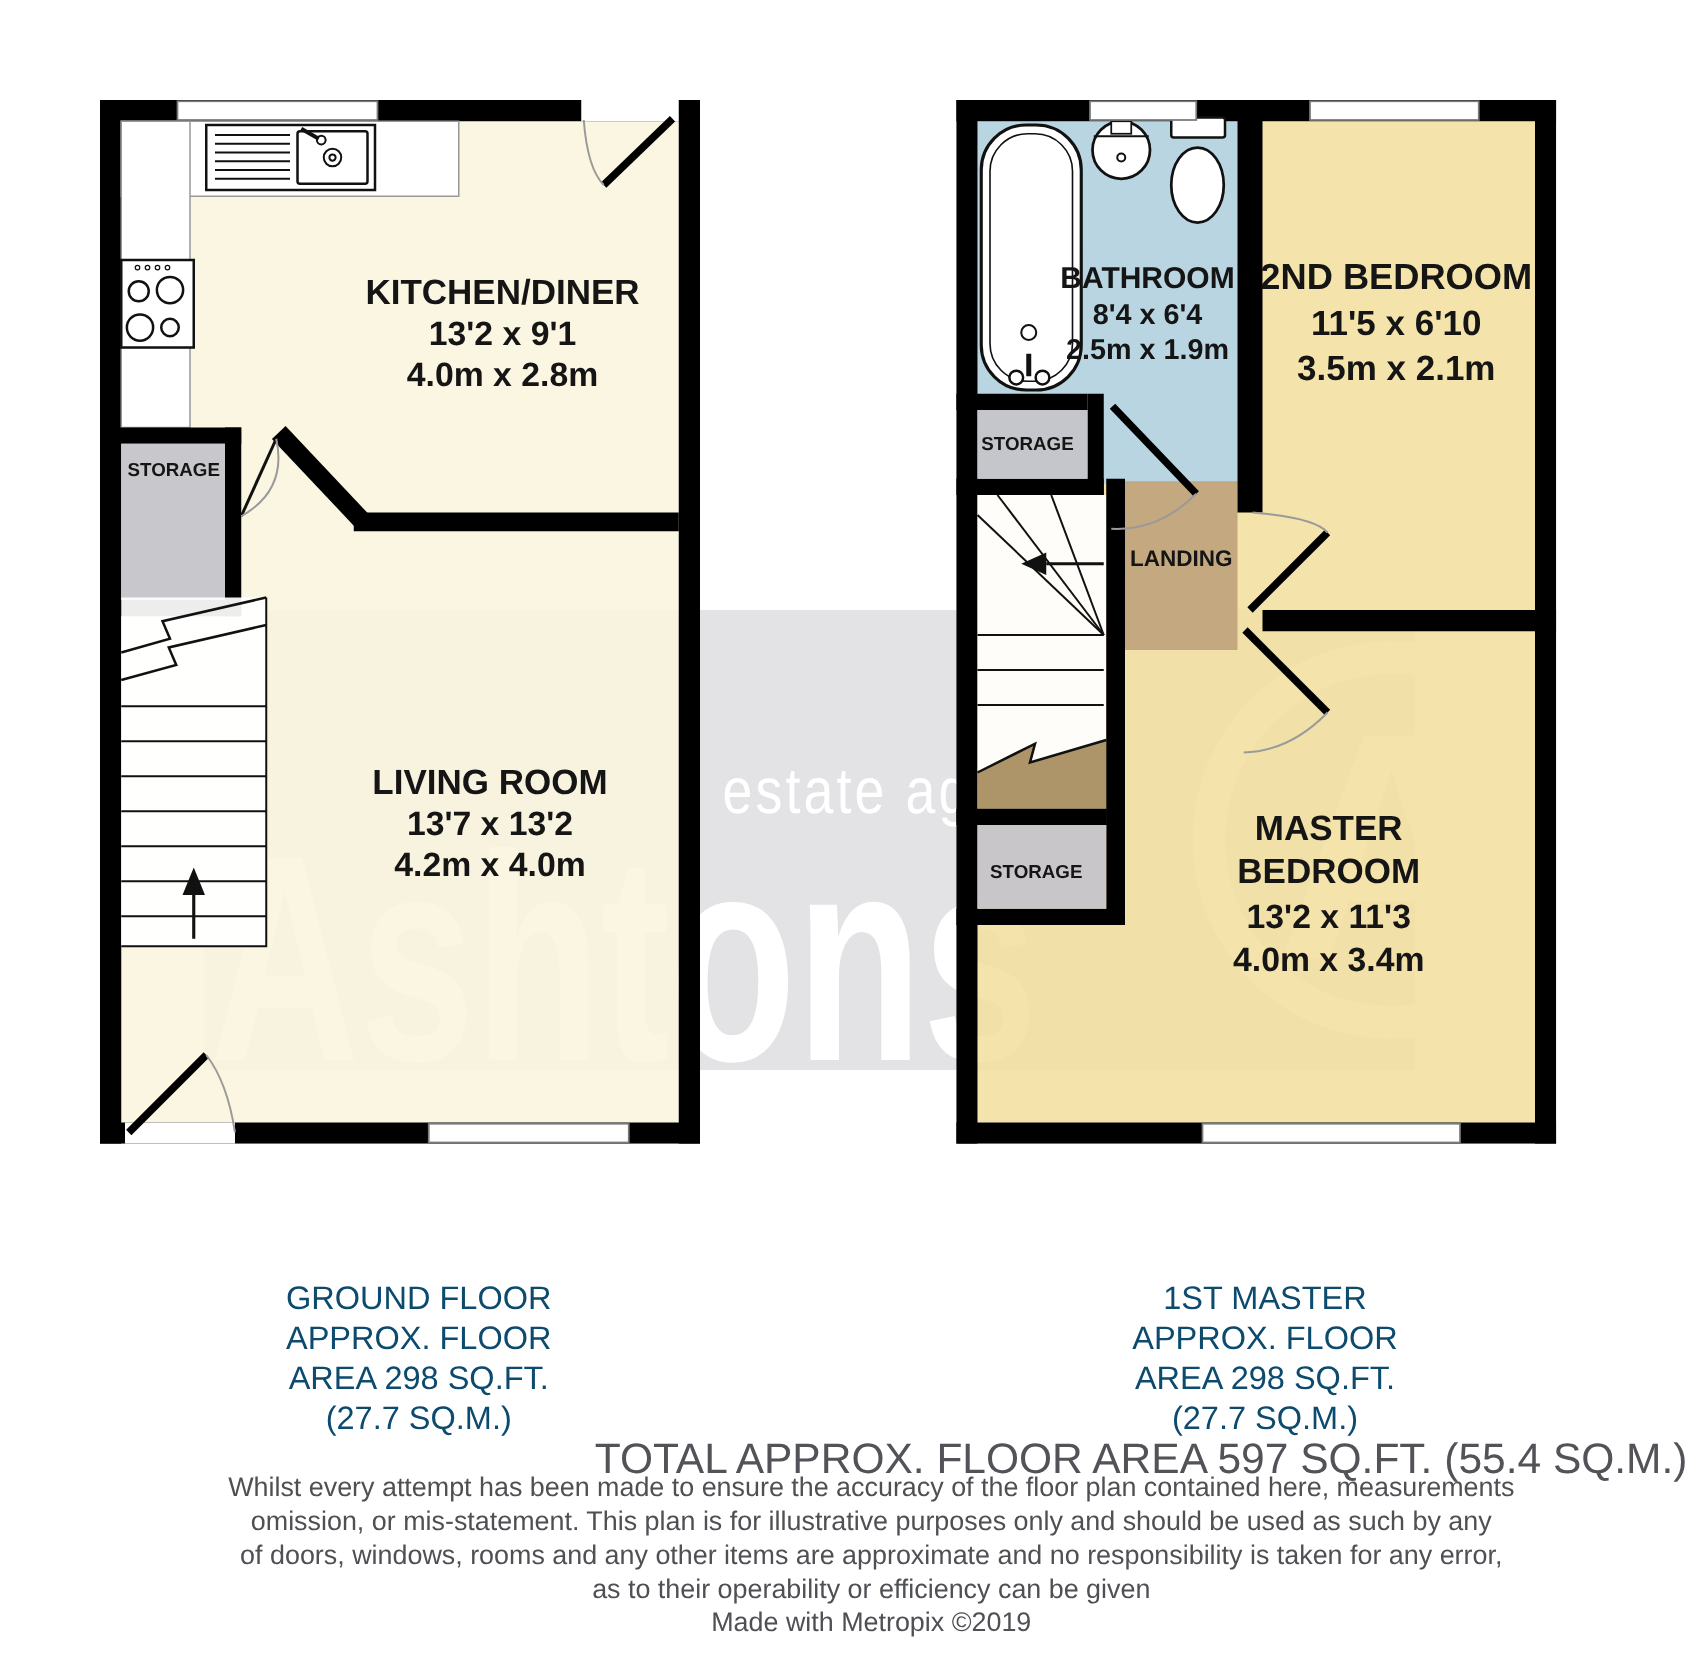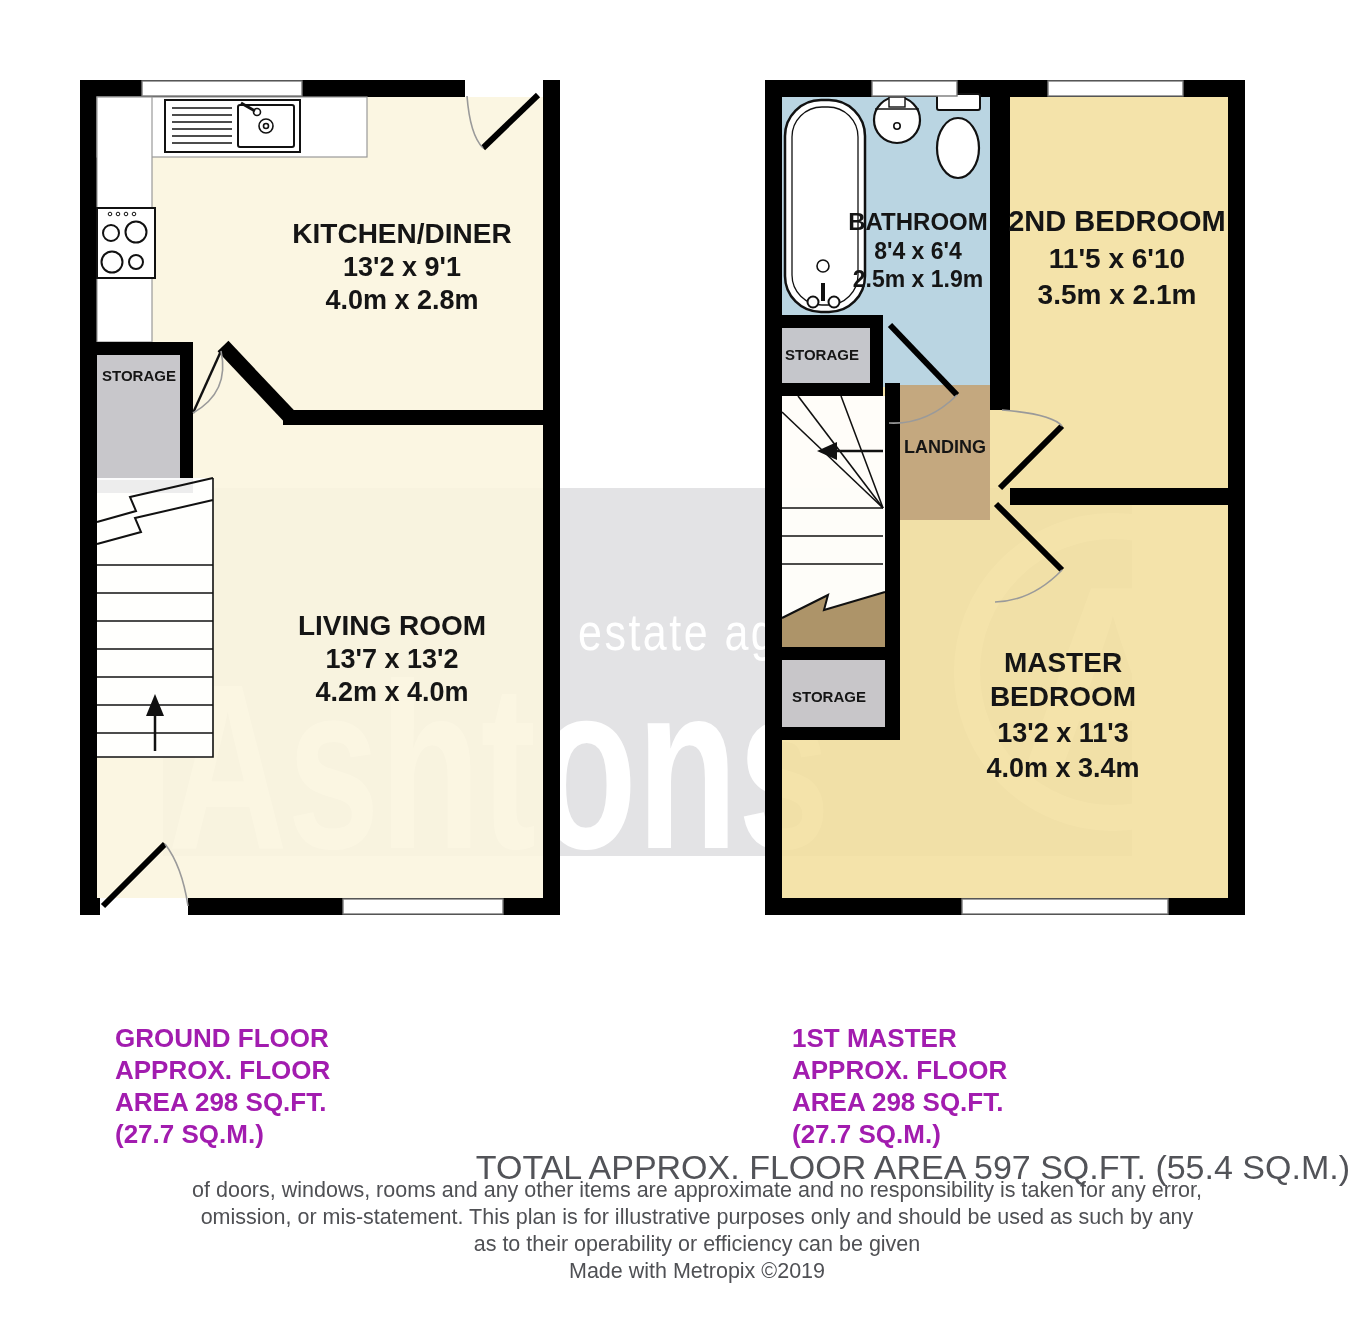--- a/index.html
+++ b/index.html
@@ -23,22 +23,22 @@
   .leaf-thin{stroke:#111111;stroke-width:2.4;fill:none;}
   .arc{stroke:#9a9a9a;stroke-width:1.6;fill:none;}
   .stairs{fill:#ffffff;fill-opacity:.93;}
   .room-label{font-weight:bold;fill:#151515;text-anchor:middle;}
   
   .wm-band{fill:#E3E3E5;}
   .wm-text{fill:#ffffff;font-weight:bold;}
   .wm-tag{fill:#ffffff;font-weight:normal;letter-spacing:3px;}
   .wm-ring{fill:none;stroke:#ffffff;stroke-width:26;}
   
-  .caption{position:absolute;width:440px;color:#a21caf;
-           font-size:26px;line-height:32px;font-weight:bold;}
+  .caption{position:absolute;width:440px;text-align:center;color:#0c4a6e;
+           font-size:26px;line-height:32px;}
   .total-line{position:absolute;top:1148px;left:150px;width:1200px;text-align:right;
               color:#525358;font-size:34px;}
   .disclaimer{position:absolute;top:1177px;left:47px;width:1300px;text-align:center;
               color:#4F5054;font-size:21.5px;line-height:27px;}
 </style>
 </head>
 <body>
 
 <svg class="abs" style="left:0;top:0;z-index:0;" width="1350" height="1334" viewBox="0 0 1350 1334">
   <rect class="wm-band" x="163" y="488" width="969" height="368"></rect>
@@ -279,17 +279,18 @@
 <div class="caption" style="left:792px;top:1022px;">
   <div>1ST MASTER</div>
   <div>APPROX. FLOOR</div>
   <div>AREA 298 SQ.FT.</div>
   <div>(27.7 SQ.M.)</div>
 </div>
 
 <div class="total-line">TOTAL APPROX. FLOOR AREA 597 SQ.FT. (55.4 SQ.M.)</div>
 
 <div class="disclaimer">
+  <div>Whilst every attempt has been made to ensure the accuracy of the floor plan contained here, measurements</div>
+  <div>omission, or mis-statement. This plan is for illustrative purposes only and should be used as such by any</div>
   <div>of doors, windows, rooms and any other items are approximate and no responsibility is taken for any error,</div>
-  <div>omission, or mis-statement. This plan is for illustrative purposes only and should be used as such by any</div>
   <div>as to their operability or efficiency can be given</div>
   <div>Made with Metropix ©2019</div>
 </div>
 
 </body></html>

